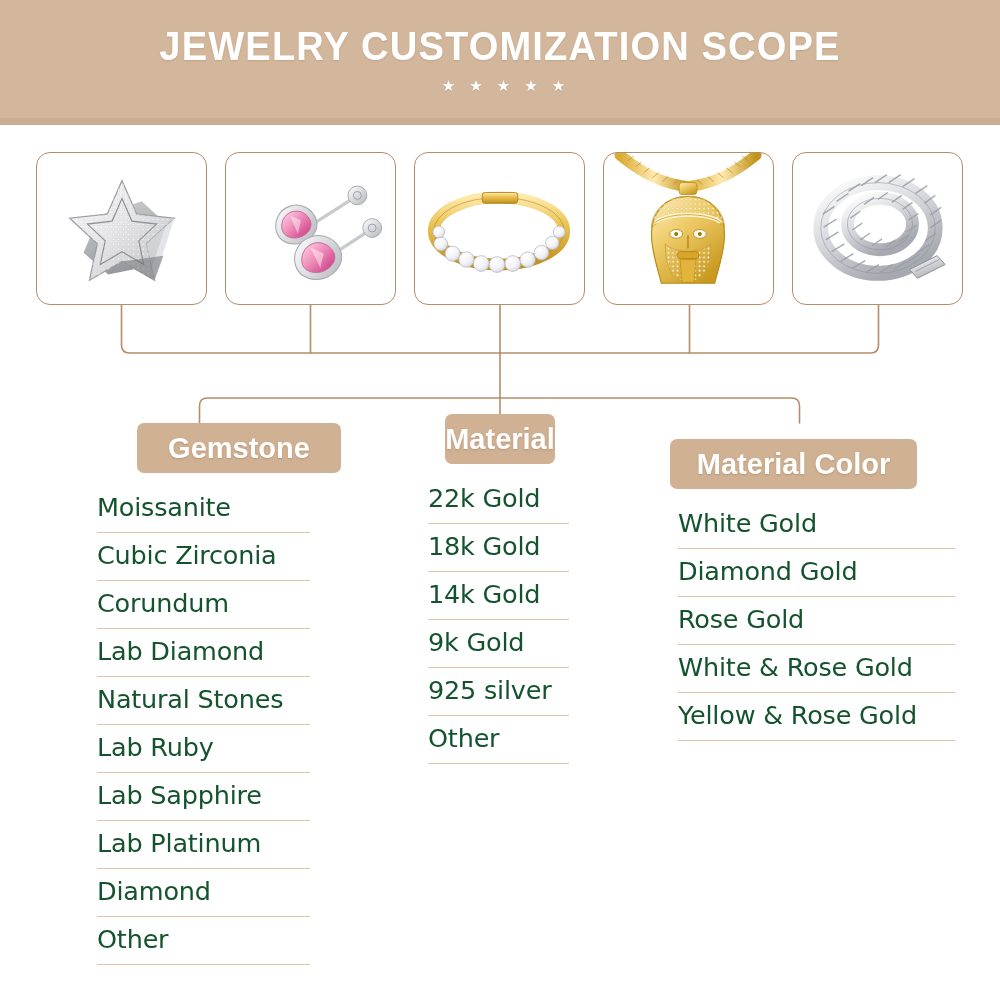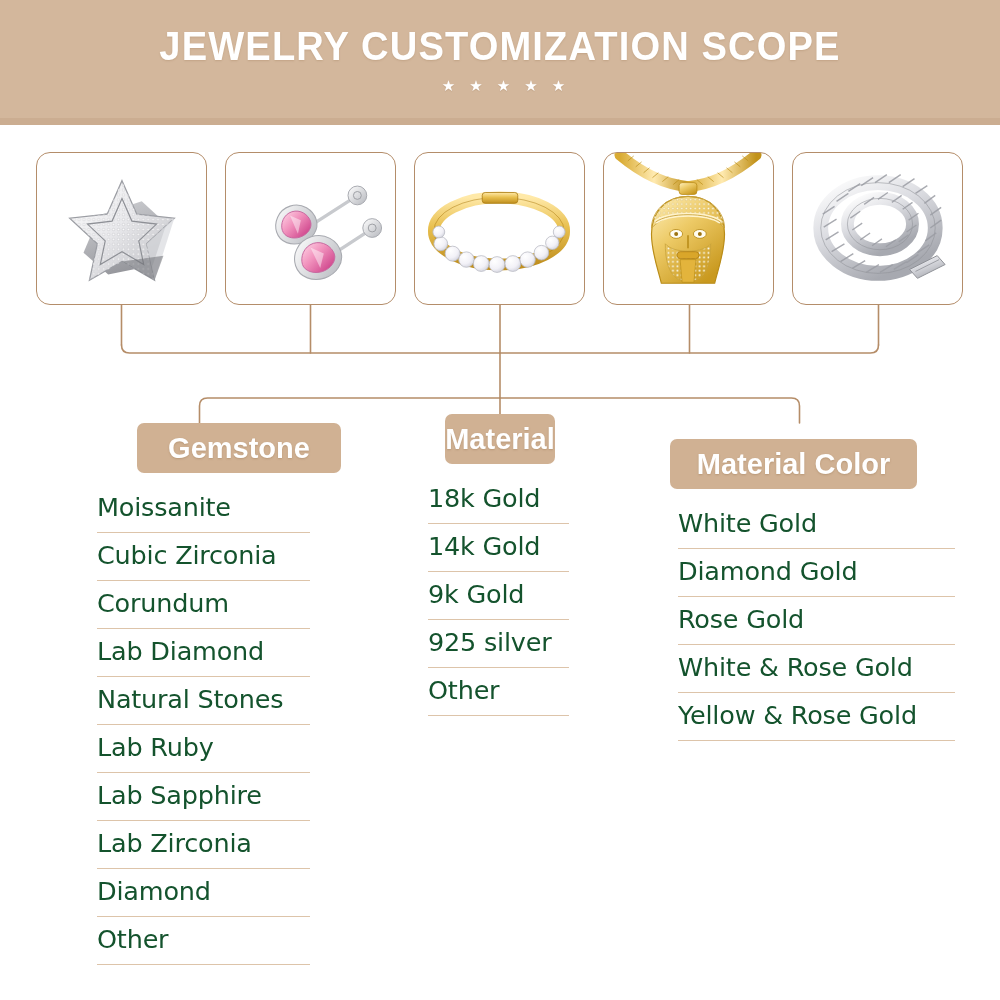--- a/index.html
+++ b/index.html
@@ -371,31 +371,32 @@
     <div class="col-pill">Gemstone</div>
     <div class="col-list-wrap">
       <ul class="col-list">
         <li>Moissanite</li>
         <li>Cubic Zirconia</li>
         <li>Corundum</li>
         <li>Lab Diamond</li>
         <li>Natural Stones</li>
         <li>Lab Ruby</li>
         <li>Lab Sapphire</li>
-        <li>Lab Zirconia</li>
+        <li>Lab Platinum</li>
         <li>Diamond</li>
         <li>Other</li>
       </ul>
     </div>
   </div>
 
   <div class="col" id="col-material">
     <div class="col-pill">Material</div>
     <div class="col-list-wrap">
       <ul class="col-list">
+        <li>22k Gold</li>
         <li>18k Gold</li>
         <li>14k Gold</li>
         <li>9k Gold</li>
         <li>925 silver</li>
         <li>Other</li>
       </ul>
     </div>
   </div>
 
   <div class="col" id="col-material-color">

